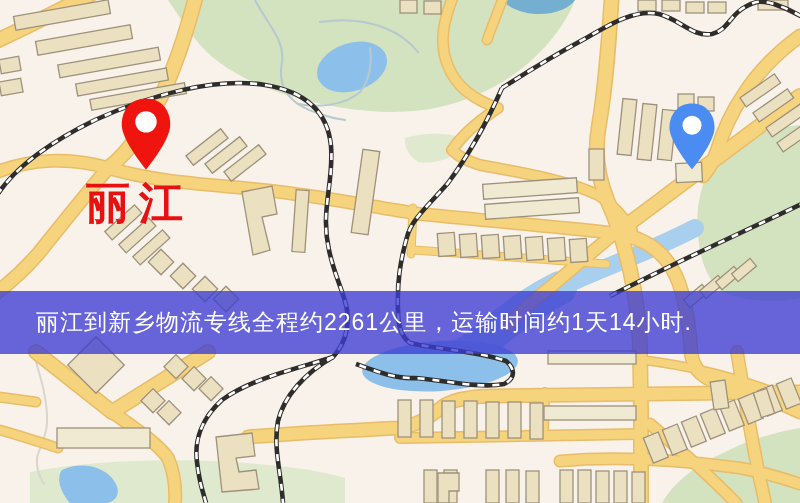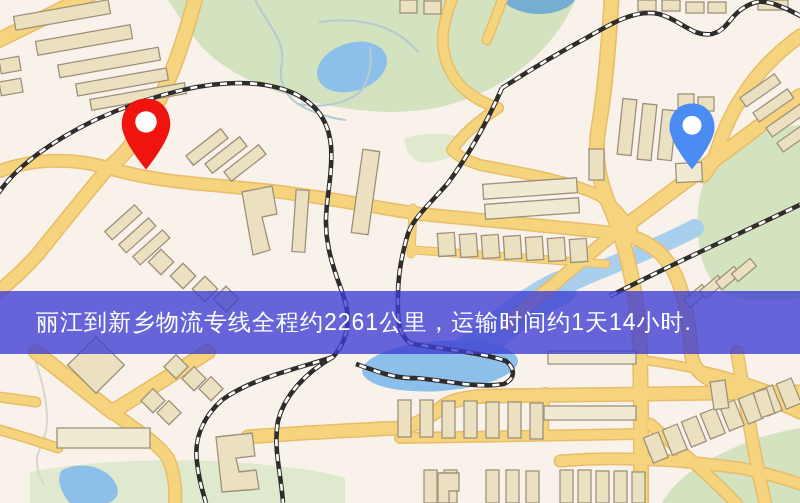--- a/index.html
+++ b/index.html
@@ -274,20 +274,21 @@
         <use href="#w5"></use>
     </g>
   </svg>
 
   <div class="marker" style="left:118px;top:96px;width:56px;height:76px;">
     <svg width="56" height="76" viewBox="0 0 60 80">
       <path d="M30,2 C14,2 4,14 4,30 C4,47 30,78 30,78 C30,78 56,47 56,30 C56,14 46,2 30,2 Z" fill="#f0140f"></path>
       <circle cx="30" cy="27" r="11.5" fill="#ffffff"></circle>
     </svg>
   </div>
+  <div class="place-label lijiang">丽江</div>
 
   <div class="marker" style="left:666px;top:101px;width:52px;height:71px;">
     <svg width="52" height="71" viewBox="0 0 60 80">
       <path d="M30,2 C14,2 4,14 4,30 C4,47 30,78 30,78 C30,78 56,47 56,30 C56,14 46,2 30,2 Z" fill="#4a8cf2"></path>
       <circle cx="30" cy="27" r="11" fill="#ffffff"></circle>
     </svg>
   </div>
 
   <div class="banner">
     <span>丽江到新乡物流专线全程约2261公里，运输时间约1天14小时.</span>

